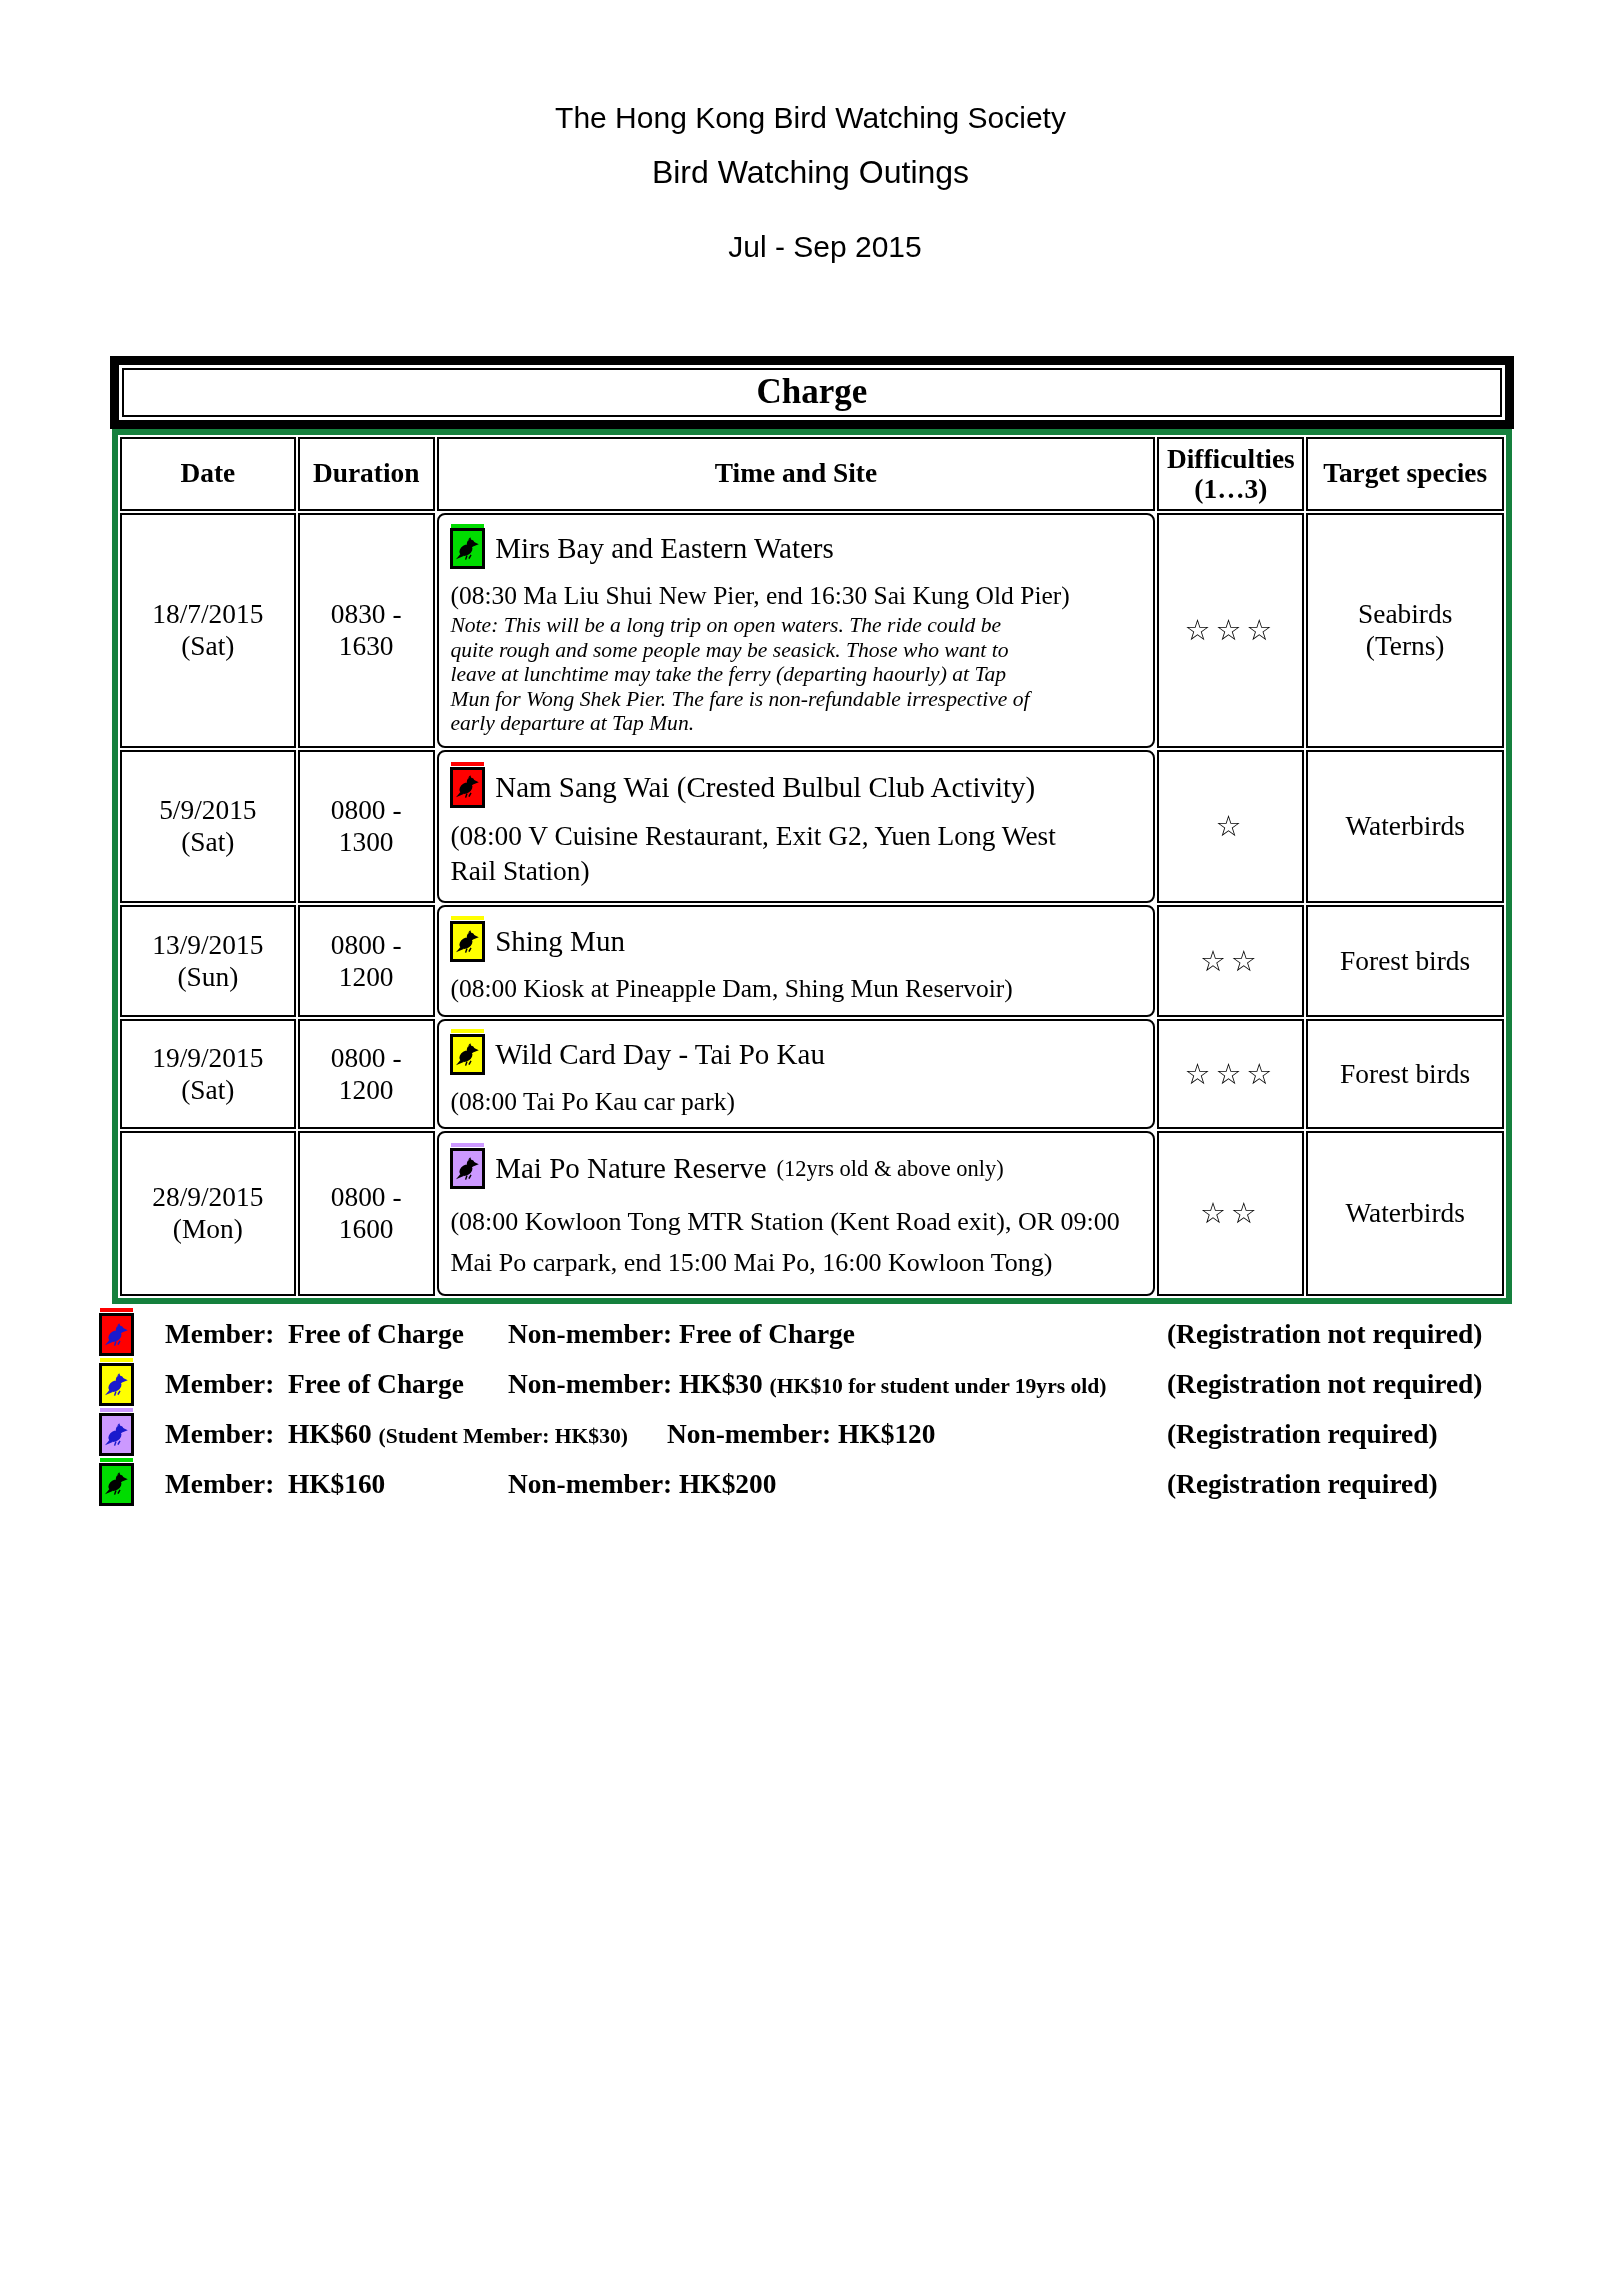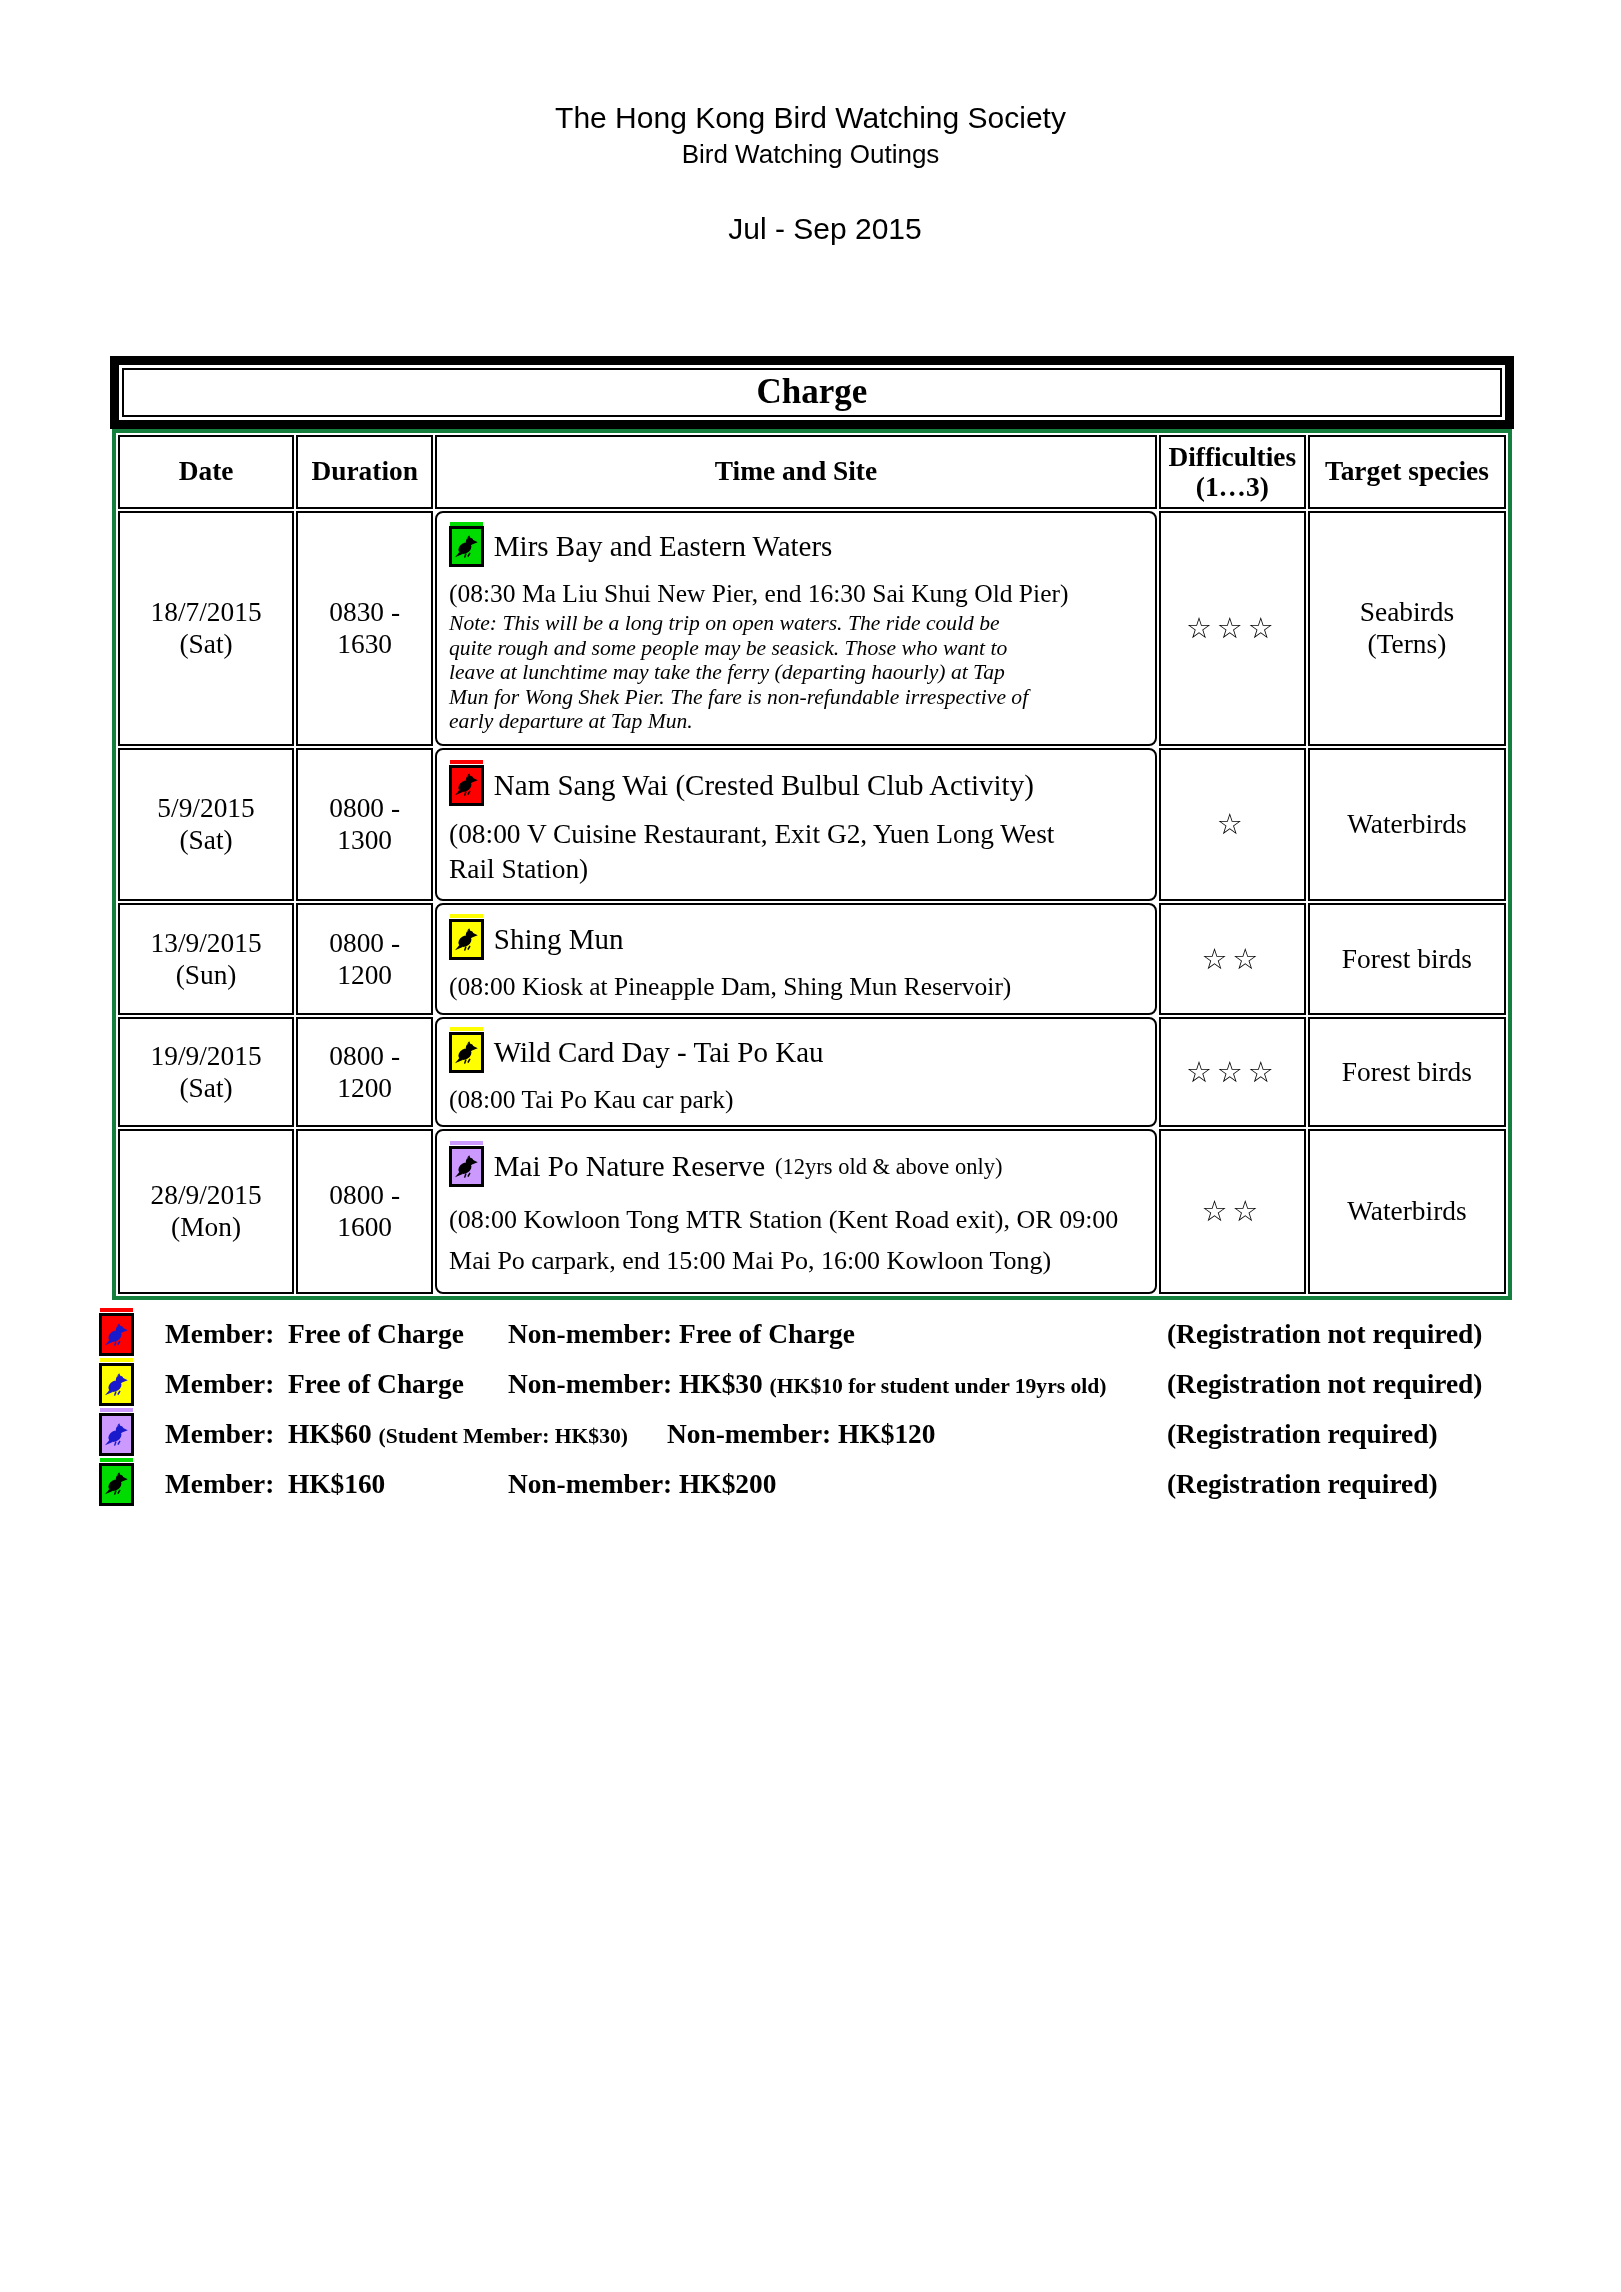--- a/index.html
+++ b/index.html
@@ -4,33 +4,33 @@
 <style>
   * { margin:0; padding:0; box-sizing:border-box; }
   html,body { background:#ffffff; }
   body {
     width:1621px; height:2293px; position:relative;
     font-family:"Liberation Serif", serif; color:#000;
   }
   
   .titles { padding-top:100px; text-align:center; font-family:"Liberation Sans", sans-serif; }
   .title-line { font-size:30px; line-height:35px; }
-  .title-line2 { margin-top:2px; font-size:26px; line-height:35px; }
+  .title-line2 { margin-top:20px; font-size:32px; line-height:35px; }
   .period { margin-top:39px; font-size:30px; line-height:35px; font-family:"Liberation Sans", sans-serif; text-align:center;padding-left:29px; }
 
   
   .table-wrap { position:absolute; left:110px; top:356px; width:1404px; }
   .banner-outer { border:9.8px solid #000; padding:2.9px; background:#fff; }
   .banner-inner {
     border:2.9px solid #000; height:49px; display:flex; align-items:center; justify-content:center;
     font-size:35px; font-weight:bold;
   }
   table.outings {
     width:1400px; margin:0 auto; border-collapse:separate; border-spacing:2.9px;
-    border:4px solid #15803d; background:#fff;
+    border:6px solid #15803d; background:#fff;
   }
   table.outings td { border:2px solid #000; vertical-align:middle; background:#fff; }
   td.c-date, td.c-dur, td.c-diff, td.c-spec { text-align:center; }
   .hdr td { font-weight:bold; font-size:27.4px; text-align:center; height:74px; }
   .hdr .two-line { line-height:30px; }
   .c-date { font-size:27.4px; line-height:32px; }
   .c-dur { font-size:27.4px; line-height:32px; }
   .c-time { padding:9.8px 13.7px 9.8px 11.8px; vertical-align:top;border-radius:8px; }
   .r1 td { height:210px; }
   .r2 td { height:153px; }

